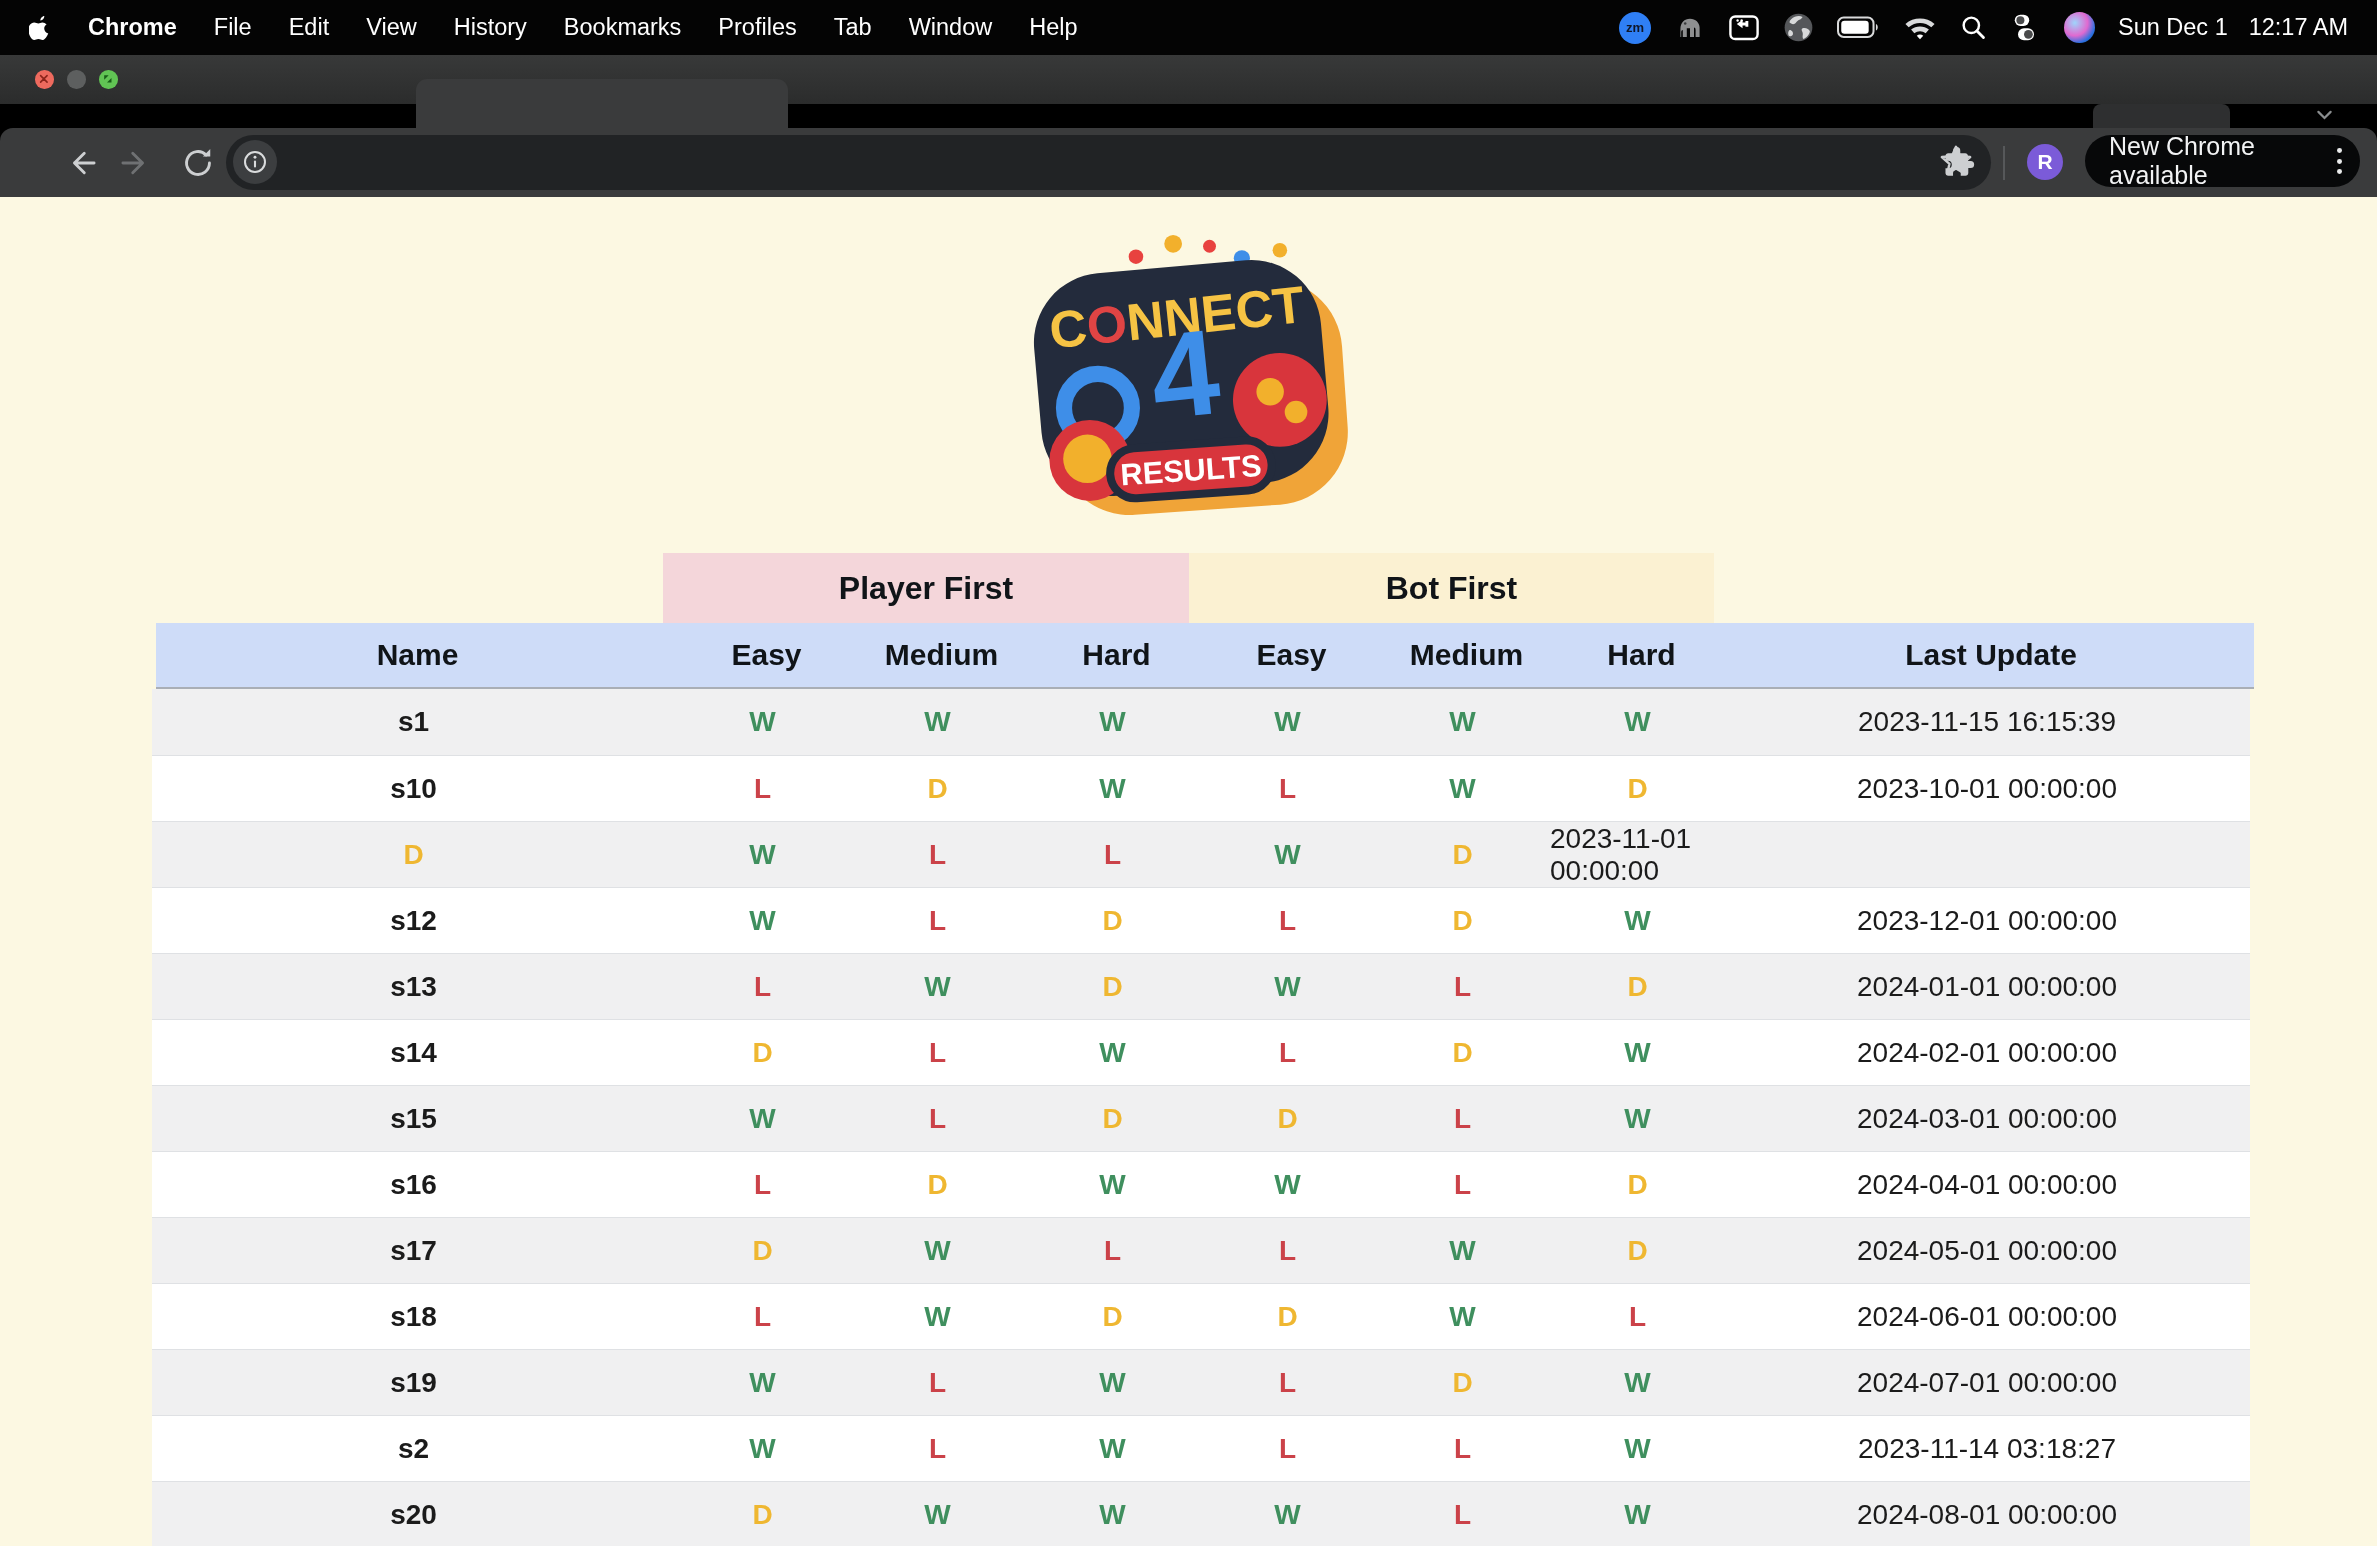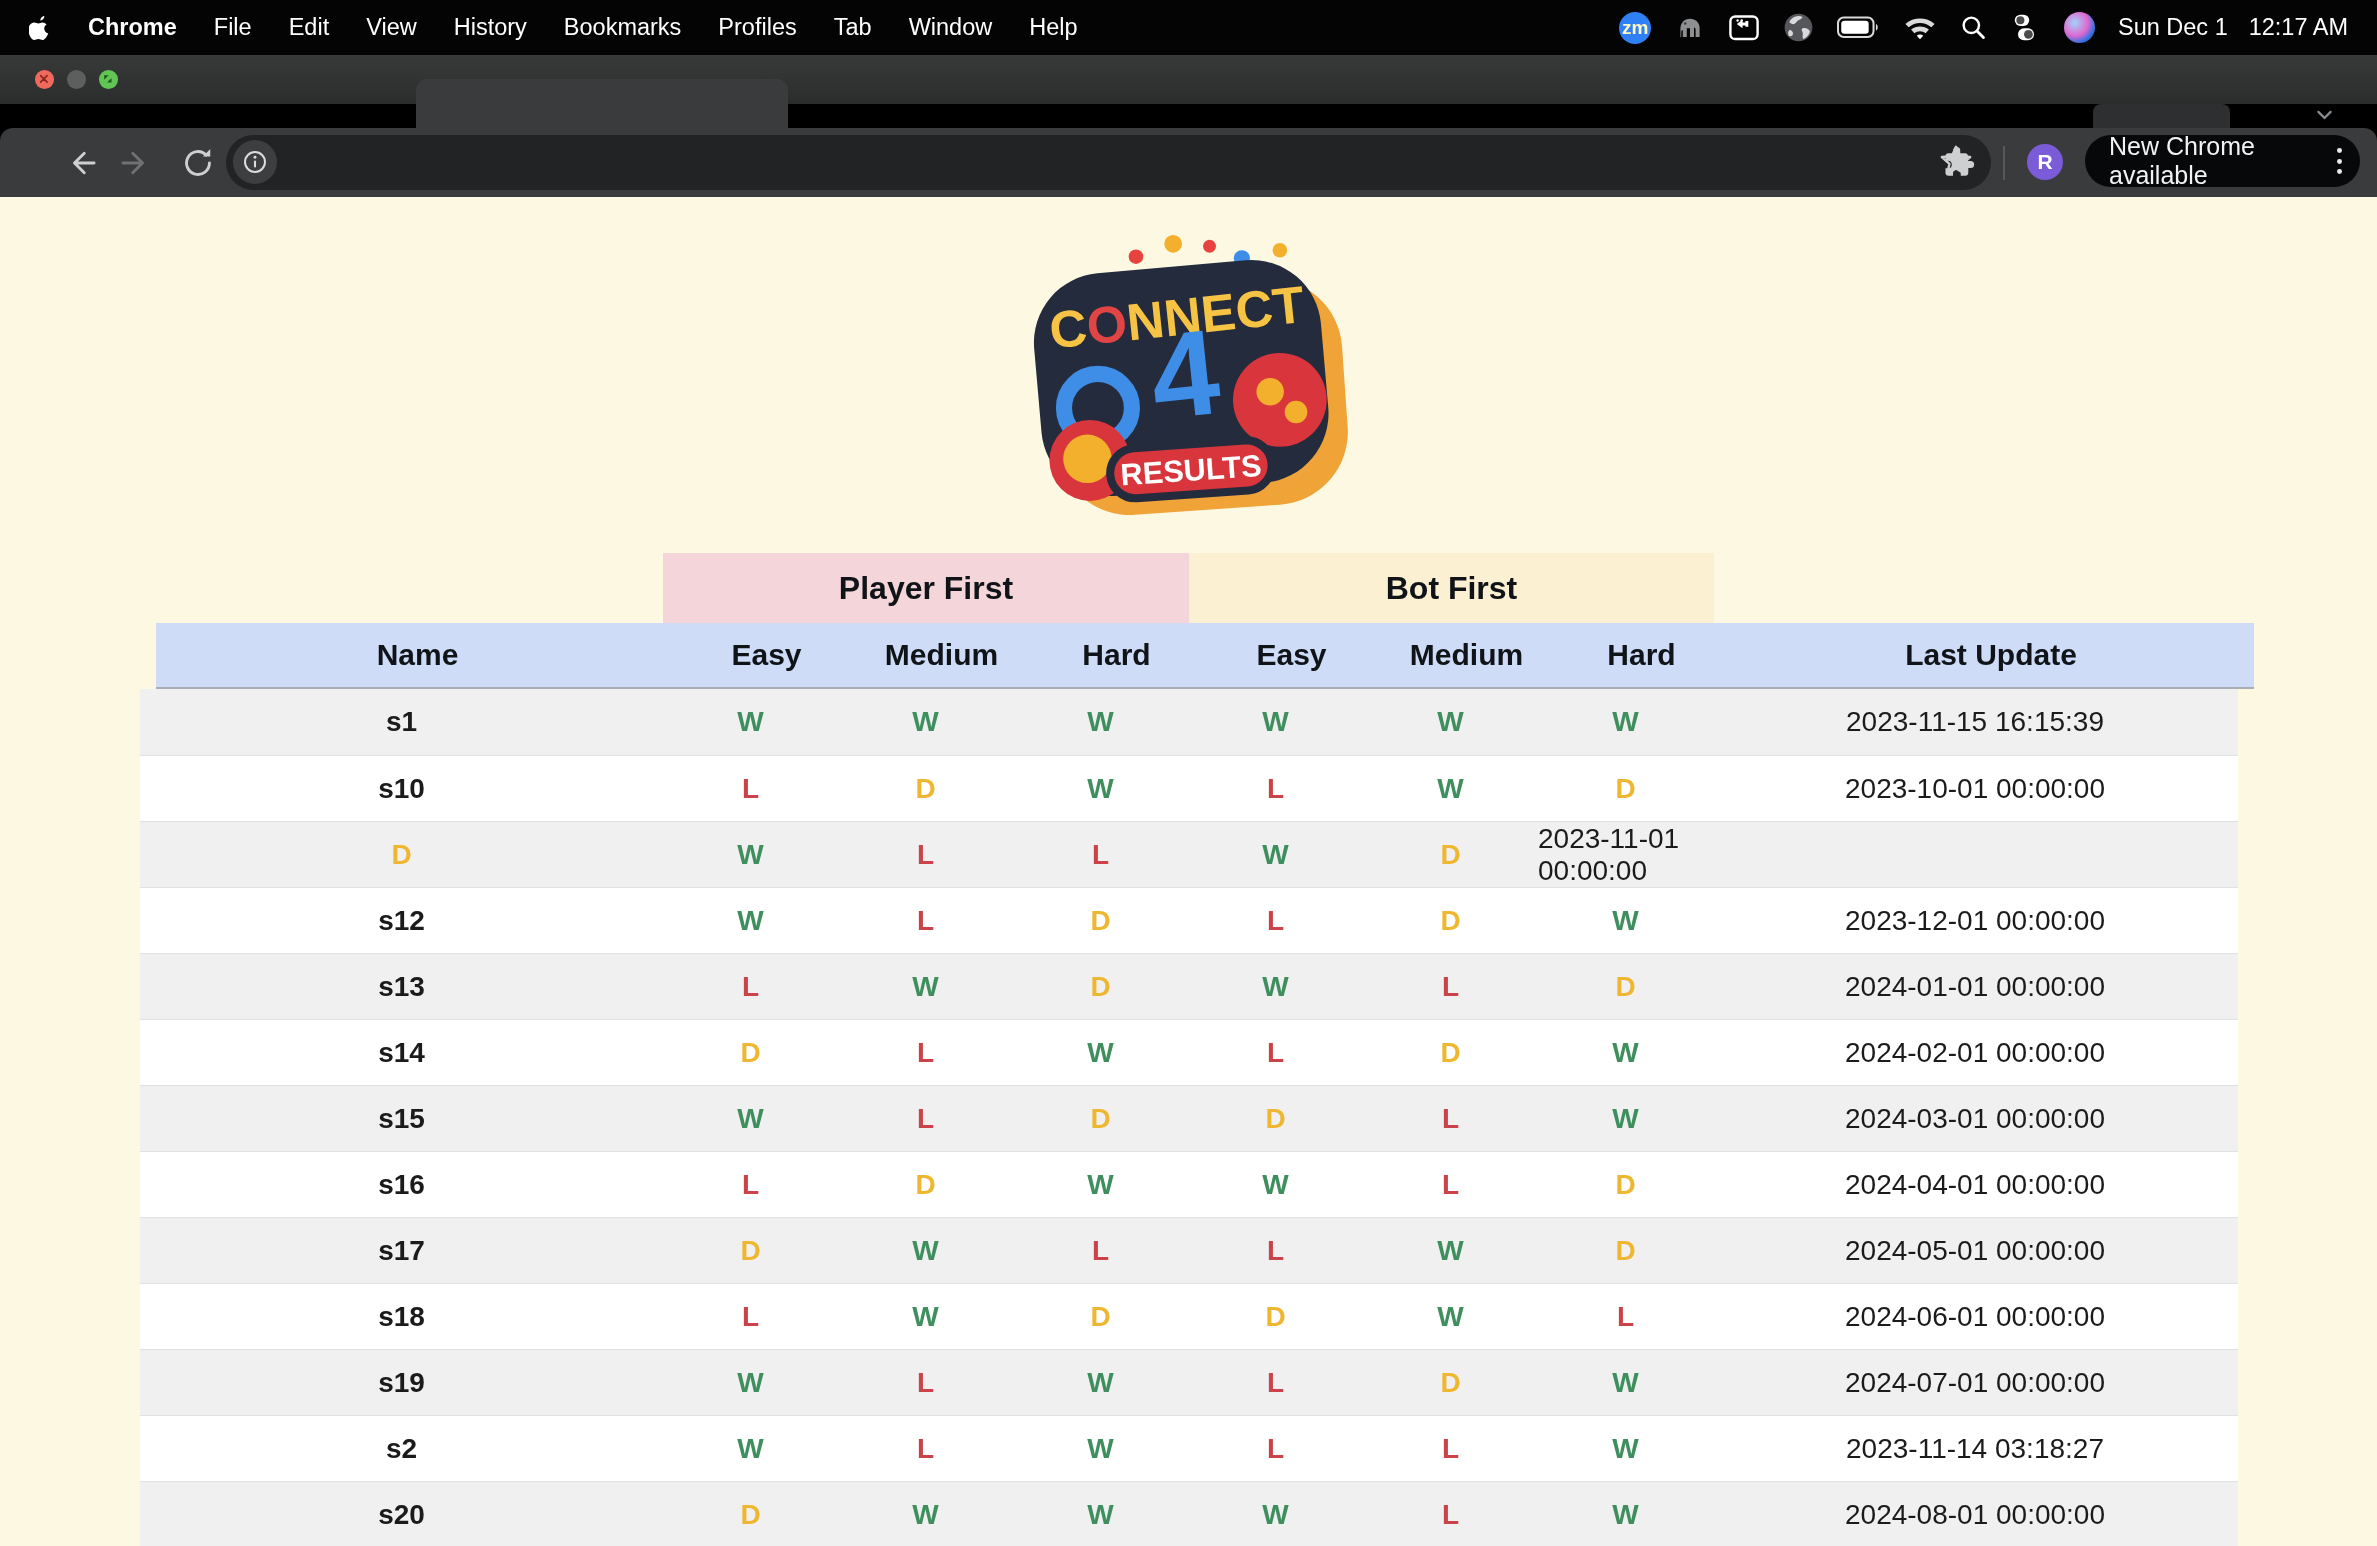--- a/index.html
+++ b/index.html
@@ -7,22 +7,22 @@
   body { font-family:"Liberation Sans", sans-serif; }
 
   
   .menubar { position:absolute; left:0; top:0; width:2377px; height:55px; background:#040404;
     display:flex; align-items:center; padding:0 29px; color:#fff; font-size:23.5px; }
   .menubar .left { display:flex; align-items:center; gap:37px; }
   .menubar .app-name { font-weight:bold; }
   .menubar .right { margin-left:auto; display:flex; align-items:center; gap:22.6px; }
   .menubar .menu-item { cursor:default; }
   .status-icon { display:flex; align-items:center; justify-content:center; }
-  .zm-badge { width:32px; height:32px; border-radius:50%; background:#2f7ff5; color:#fef9c3;
-    font-size:19px; font-weight:bold; display:flex; align-items:center; justify-content:center; }
+  .zm-badge { width:32px; height:32px; border-radius:50%; background:#2f7ff5; color:#0f172a;
+    font-size:13px; font-weight:bold; display:flex; align-items:center; justify-content:center; }
   .siri-orb { width:31px; height:31px; border-radius:50%;
     background:radial-gradient(circle at 35% 35%, #9fd4fb, #e06ad0 45%, #2a71e0 72%, #16306b 100%); }
   .clock { display:flex; gap:21px; }
 
   
   .frame-strip { position:absolute; left:0; top:55px; width:2377px; height:49px;
     background:linear-gradient(180deg,#383939 0%,#2b2c2c 100%); }
   .traffic { position:absolute; top:70px; width:18.6px; height:18.6px; border-radius:50%;
     display:flex; align-items:center; justify-content:center; }
   .tl-close { left:35px; background:#ee6a5e; }
@@ -65,21 +65,21 @@
     justify-content:center; font-size:32px; font-weight:bold; color:#101418; }
   .band-player { left:663px; width:526px; }
   .band-bot    { left:1189px; width:525px; }
 
   .thead { position:absolute; left:140px; top:426px; width:2098px; height:66px; background:#cedcf8;
     border-bottom:2.4px solid #a9aeb6; display:grid;
     grid-template-columns:523px 175px 175px 175px 175px 175px 175px 524px;margin-left:16px; }
   .thead div { display:flex; align-items:center; justify-content:center; font-size:30px;
     font-weight:bold; color:#101418; }
 
-  .tbody { position:absolute; left:140px; top:492px; width:2098px; }
+  .tbody { position:absolute; left:152px; top:492px; width:2098px; }
   .trow { height:66px; display:grid;
     grid-template-columns:523px 175px 175px 175px 175px 175px 175px 524px;
     background:#fff; border-top:1.6px solid #dfe1e4; }
   .trow:first-child { border-top:none; }
   .trow.alt { background:#f0f0f1; }
   .trow div { display:flex; align-items:center; justify-content:center; font-size:28px; color:#1b1b1b; }
   .cell-name { font-weight:bold; color:#101418; }
   .cell-res { font-weight:bold; }
 </style>
 </head>

